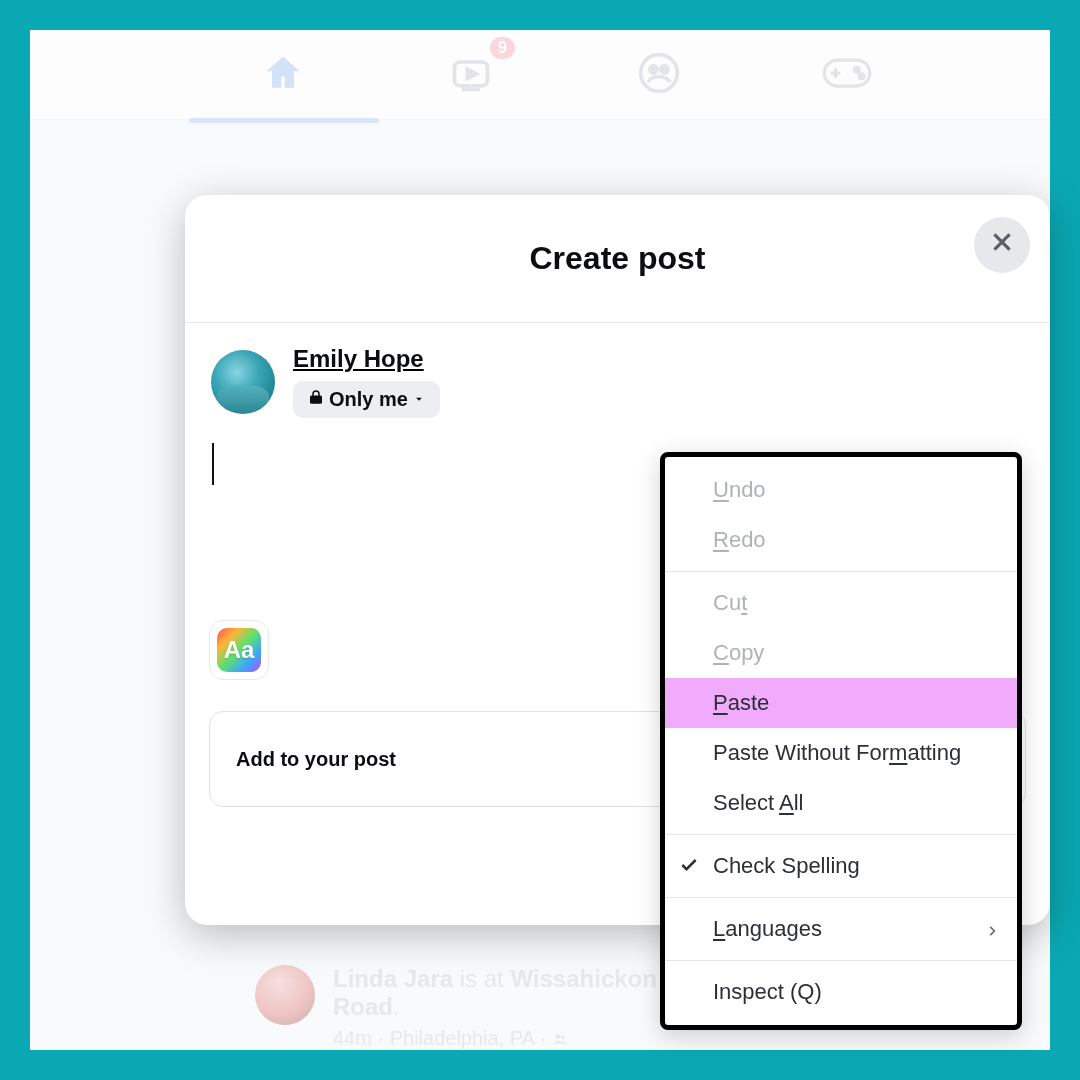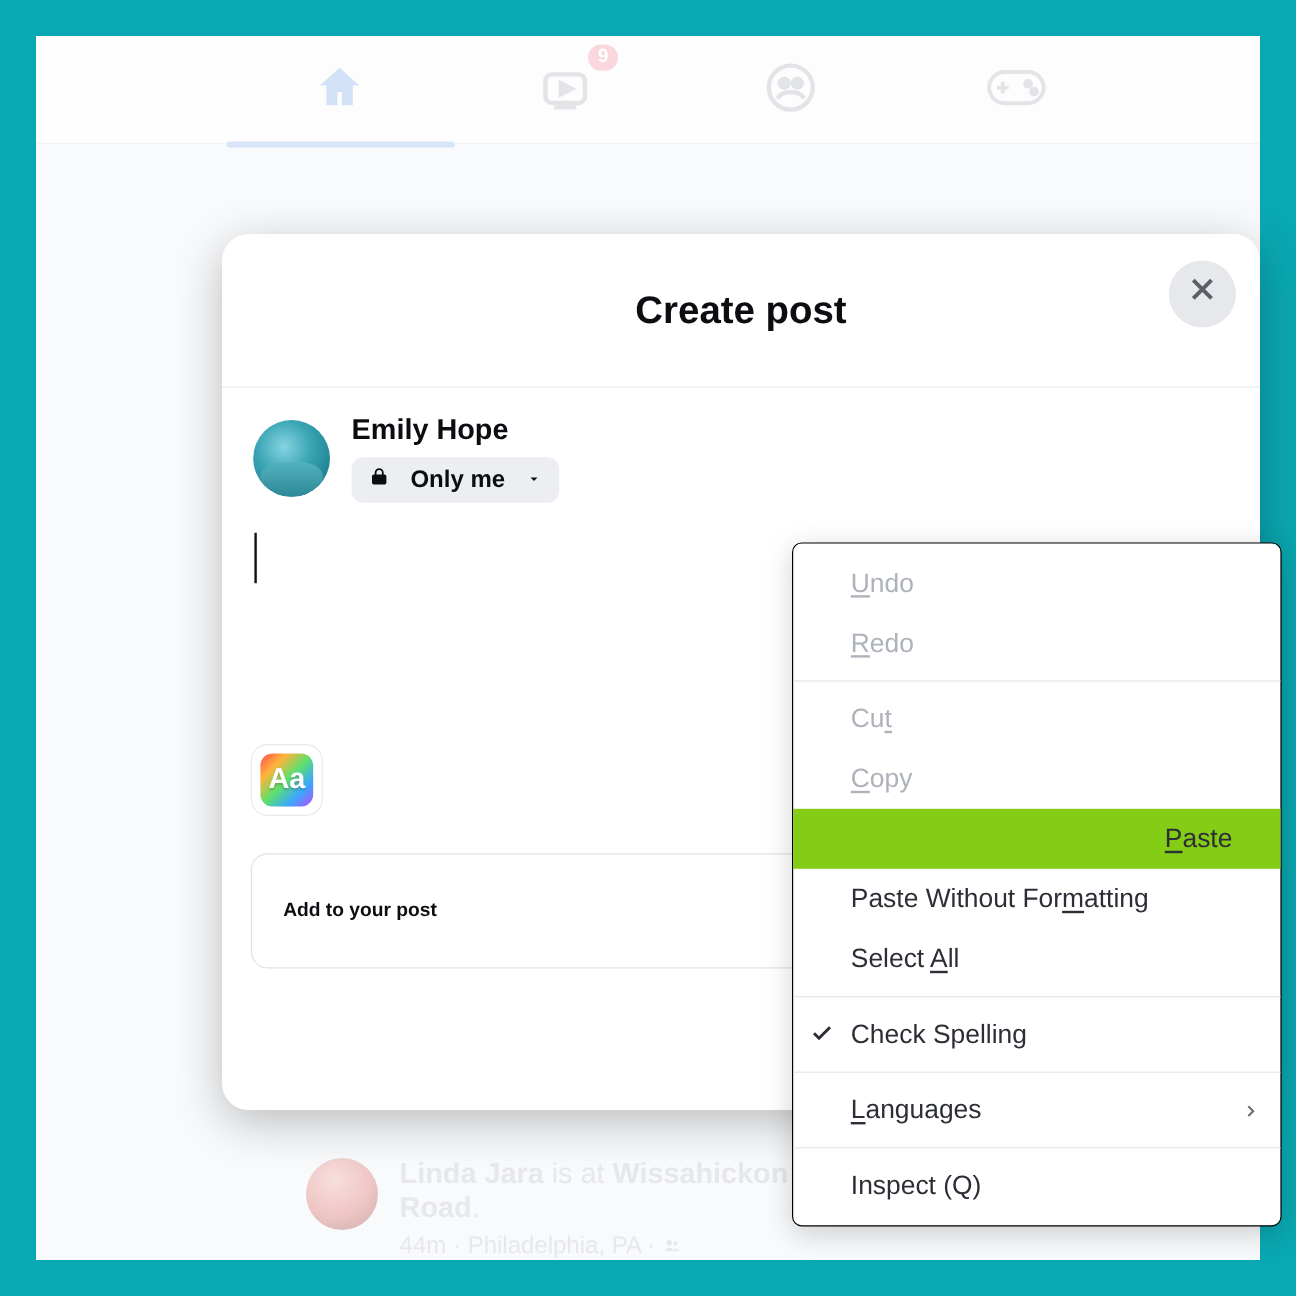--- a/index.html
+++ b/index.html
@@ -115,20 +115,21 @@
       align-items: center;
       justify-content: center;
       color: #5b6068;
       font-size: 30px;
     }
     .user-row {
       display: flex;
       align-items: center;
       gap: 18px;
       padding: 22px 26px 0 26px;
+      text-decoration: underline;
     }
     .avatar-main {
       width: 64px; height: 64px; border-radius: 50%;
       background: radial-gradient(circle at 40% 35%, #87d4e2 0%, #39a5b4 40%, #0d6a78 100%);
       position: relative;
       overflow: hidden;
     }
     .avatar-main::after{
       content:"";
       position:absolute; left:10%; top:55%;
@@ -138,21 +139,21 @@
     }
     .user-name {
       font-size: 24px;
       font-weight: 700;
       color: #0b0d10;
       margin-bottom: 8px;
     }
     .audience-pill {
       display: inline-flex;
       align-items: center;
-      gap: 17px;
+      gap: 4px;
       background: #eceef1;
       border-radius: 10px;
       padding: 7px 14px;
       font-size: 20px;
       font-weight: 700;
       color: #0b0d10;
     }
     .textarea {
       padding: 24px 28px 0 28px;
       min-height: 180px;
@@ -187,21 +188,21 @@
       left: 24px;
       right: 24px;
       top: 516px;
       height: 96px;
       border: 1px solid #dfe2e7;
       border-radius: 14px;
       display: flex;
       align-items: center;
       padding: 0 26px;
       color: #0b0d10;
-      font-size: 16px;
+      font-size: 20px;
       font-weight: 700;
     }
     .add-icons { margin-left:auto; display:flex; gap:24px; align-items:center; }
     .post-btn {
       position: absolute;
       left: 24px;
       right: 24px;
       top: 644px;
       height: 58px;
       background: #e6e8eb;
@@ -226,36 +227,36 @@
       background: radial-gradient(circle at 40% 30%, #efb9b9 0%, #d9807e 55%, #8a4a49 100%);
     }
     .feed-text .line1 { font-size: 24px; font-weight: 400; }
     .feed-text .line1 .bold { font-weight: 700; }
     .feed-text .line2 { font-size: 20px; margin-top: 6px; }
     
     .context-menu {
       position: absolute;
       left: 660px;
       top: 452px;
-      width: 408px;
-      border: 1px solid #000000;
+      width: 362px;
+      border: 5px solid #000000;
       border-radius: 8px;
       background: #fff;
       box-shadow: 0 6px 24px rgba(0,0,0,0.18);
       padding: 8px 0;
     }
     .menu-item {
       padding: 12px 40px 12px 48px;
       font-size: 22px;
       color: #2c2f35;
       position: relative;
       white-space: nowrap;
     }
     .menu-item.disabled { color: #aeb2b9; }
-    .menu-item.hovered { background: #84cc16; text-align: right; }
+    .menu-item.hovered { background: #f0abfc; }
     .menu-sep { height: 1px; background: #e3e5e9; margin: 6px 0; }
     .menu-check {
       position: absolute; left: 14px; top: 14px;
       width: 20px; height: 20px;
     }
     .menu-sub {
       position: absolute; right: 18px; top: 16px;
       color: #6b6f77; font-size: 20px;
     }
     .ul { text-decoration: underline; text-underline-offset: 3px; }

